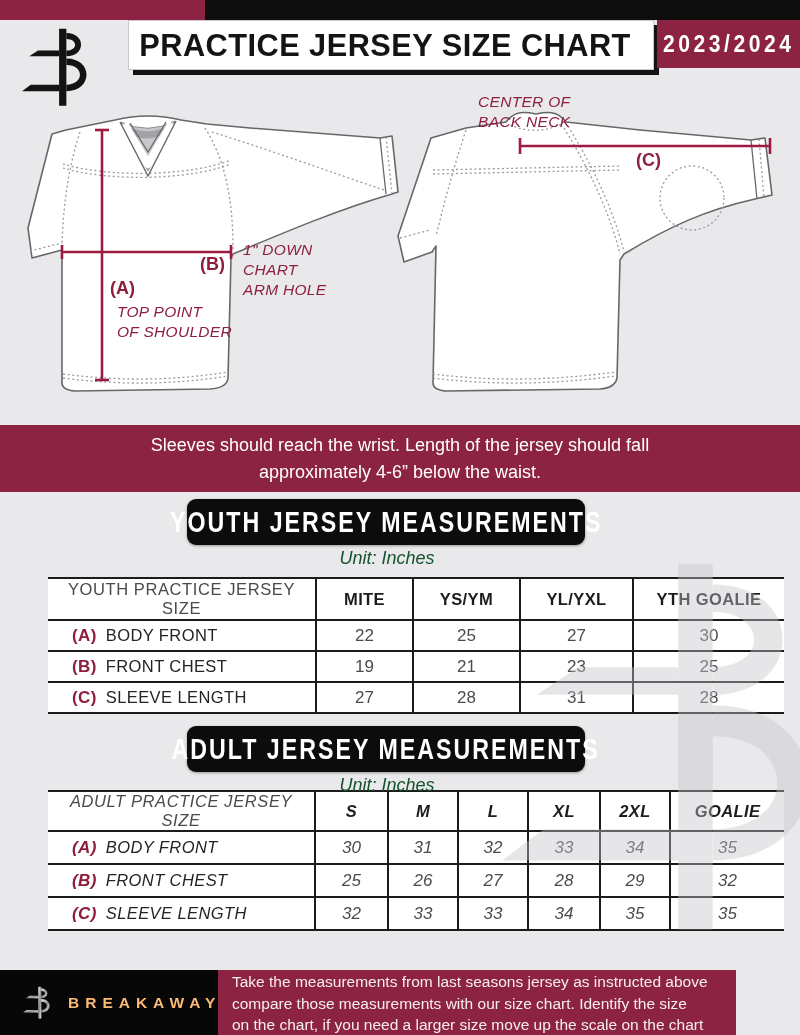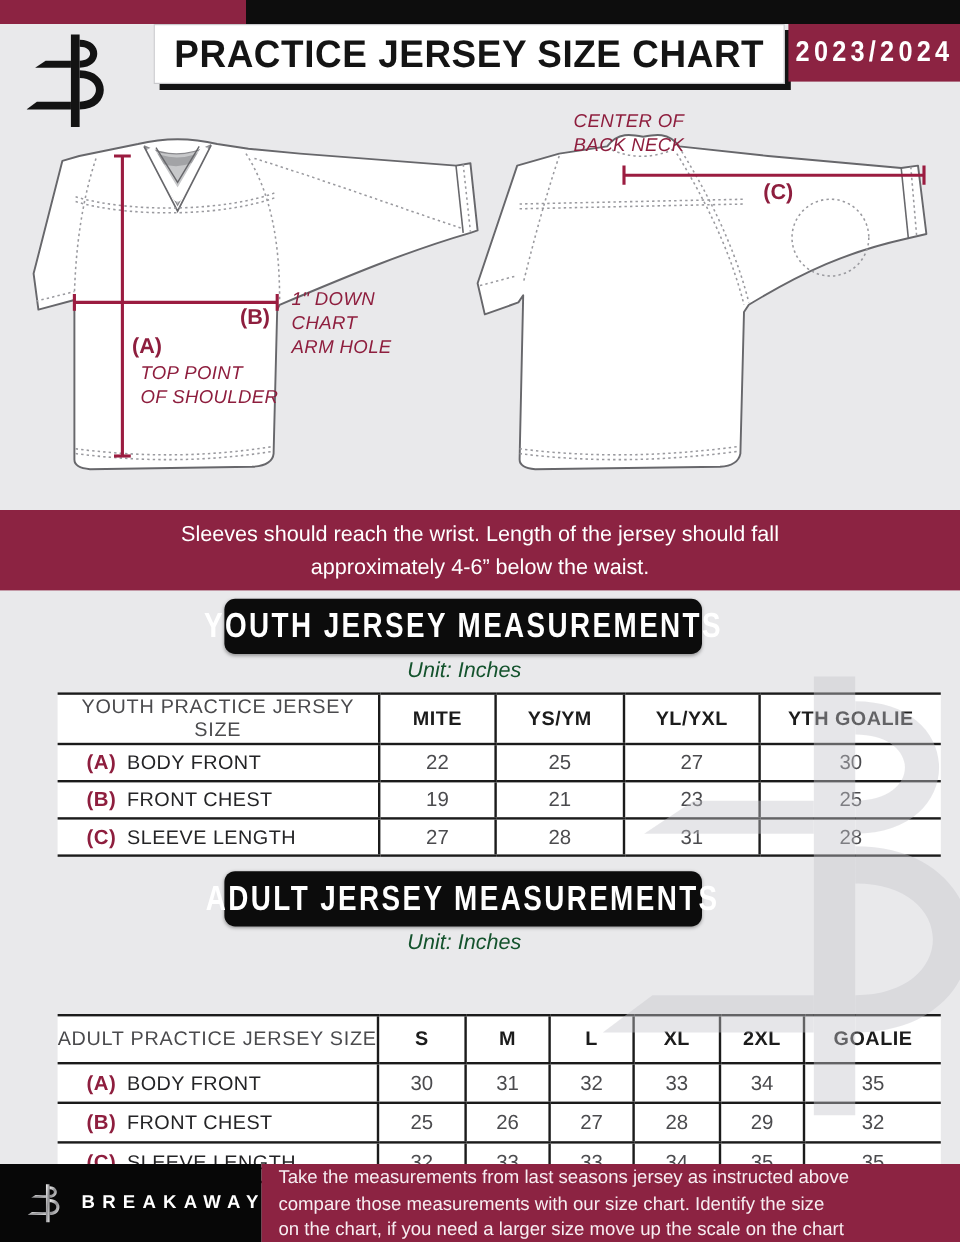--- a/index.html
+++ b/index.html
@@ -8,21 +8,21 @@
     background:#e9e9eb; font-family:"Liberation Sans", sans-serif;
     -webkit-font-smoothing:antialiased;
   }
   
   .top-strip{position:absolute;top:0;left:0;width:800px;height:20px;background:#0d0d0d;}
   .top-strip .maroon-seg{position:absolute;left:0;top:0;width:205px;height:20px;}
   .brand-logo{position:absolute;left:22px;top:24px;width:80px;height:88px;z-index:7;}
   .title-box{
     position:absolute;left:128px;top:20px;width:524px;height:48px;background:#ffffff;
     border:1px solid #c9c9cc; box-shadow:5px 5px 0 0 #141414;
-    display:flex;align-items:center;justify-content:center;z-index:7;
+    display:flex;align-items:center;justify-content:flex-start;z-index:7;
   }
   .title-text{font-size:32px;font-weight:bold;color:#141414;letter-spacing:.5px;
     display:inline-block;transform:scaleX(.96);white-space:nowrap;}
   .season-box{
     position:absolute;left:657px;top:20px;width:143px;height:48px;
     display:flex;align-items:center;justify-content:center;z-index:7;
   }
   .season-text{color:#fff;font-size:24px;font-weight:bold;letter-spacing:4px;
     display:inline-block;transform:scaleX(.88);white-space:nowrap;}
   
@@ -44,42 +44,42 @@
   }
   .bar-youth{top:499px;} .bar-adult{top:726px;}
   .bar-text{color:#fff;font-size:29px;font-weight:bold;letter-spacing:2.5px;
     display:inline-block;transform:scaleX(.8);white-space:nowrap;}
   .unit-label{position:absolute;left:0;width:774px;text-align:center;font-style:italic;
     font-size:18px;color:#14532d;z-index:6;}
   .unit-youth{top:548px;} .unit-adult{top:775px;}
   
   .size-table{position:absolute;left:48px;border-collapse:collapse;table-layout:fixed;
     width:736px;background:#fff;}
-  .table-youth{top:577px;} .table-adult{top:845px;}
+  .table-youth{top:577px;} .table-adult{top:790px;font-style:italic;}
   .size-table th,.size-table td{
     border-top:2.5px solid #1b1b1b;border-bottom:2.5px solid #1b1b1b;
     padding:0;text-align:center;vertical-align:middle;
   }
   .size-table th:not(:first-child),.size-table td:not(:first-child){border-left:2.5px solid #1b1b1b;}
   .size-table thead th{font-size:16.5px;font-weight:bold;color:#1c1c1c;letter-spacing:.4px;}
   .size-table thead th.label-col{color:#4a4a4d;font-weight:normal;font-size:16.5px;letter-spacing:.6px;}
   .table-youth thead tr{height:42px;margin-left:36px;} .table-youth tbody tr{height:31px;}
   .table-adult thead tr{height:40px;} .table-adult tbody tr{height:33px;}
   .size-table tbody td{font-size:17px;color:#4b4b4e;}
   .size-table td.row-label{text-align:left;padding-left:24px;font-size:16.5px;color:#242426;letter-spacing:.4px;}
   .row-key{font-weight:bold;color:#8e1e3e;margin-right:9px;font-size:17px;}
   
   .watermark{position:absolute;left:502px;top:543px;width:380px;height:414px;opacity:.42;z-index:4;pointer-events:none;}
   
   .footer{position:absolute;top:970px;left:0;width:800px;height:65px;z-index:8;}
   .footer-black{position:absolute;left:0;top:0;width:218px;height:65px;background:#070707;
     display:flex;align-items:center;padding-left:23px;box-sizing:border-box;}
   .footer-logo{width:33px;height:38px;margin-right:12px;flex:none;}
-  .footer-brand{color:#ffffff;font-size:15.5px;font-weight:bold;letter-spacing:6px;white-space:nowrap;text-align:center;}
-  .footer-note{position:absolute;left:218px;top:0;width:582px;height:65px;color:#f7edf1;
+  .footer-brand{color:#fdba74;font-size:15.5px;font-weight:bold;letter-spacing:6px;white-space:nowrap;text-align:center;}
+  .footer-note{position:absolute;left:218px;top:0;width:518px;height:65px;color:#f7edf1;
     font-size:15.5px;line-height:21.5px;padding:1px 8px 0 14px;box-sizing:border-box;}
   .maroon-bg{background:#8c2342;}
 </style>
 </head>
 <body>
 
 <div class="page">
 
   <div class="top-strip">
     <div class="maroon-seg maroon-bg" style="background: rgb(140, 35, 66);"></div>

